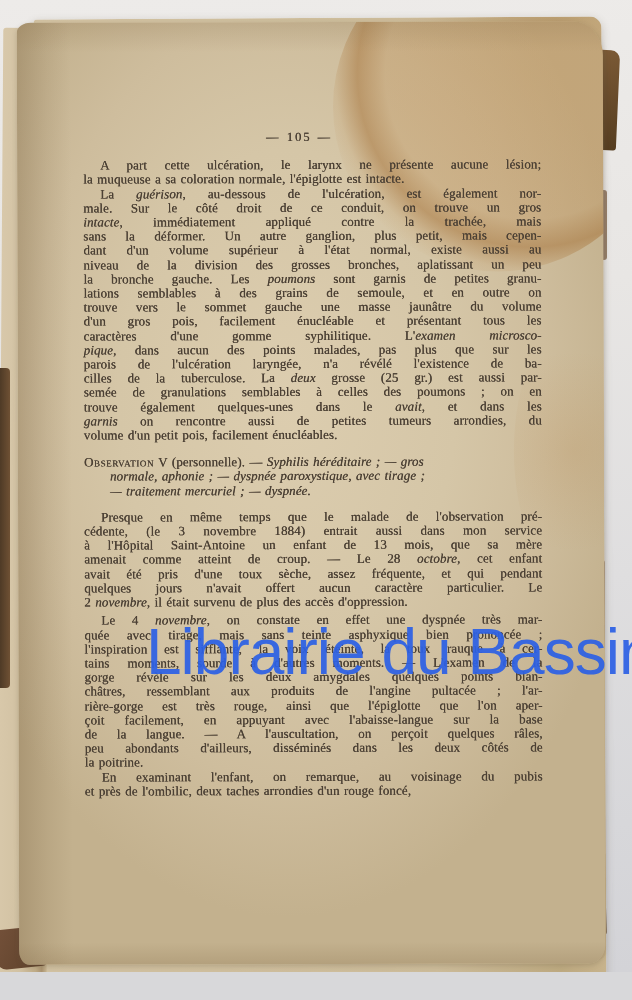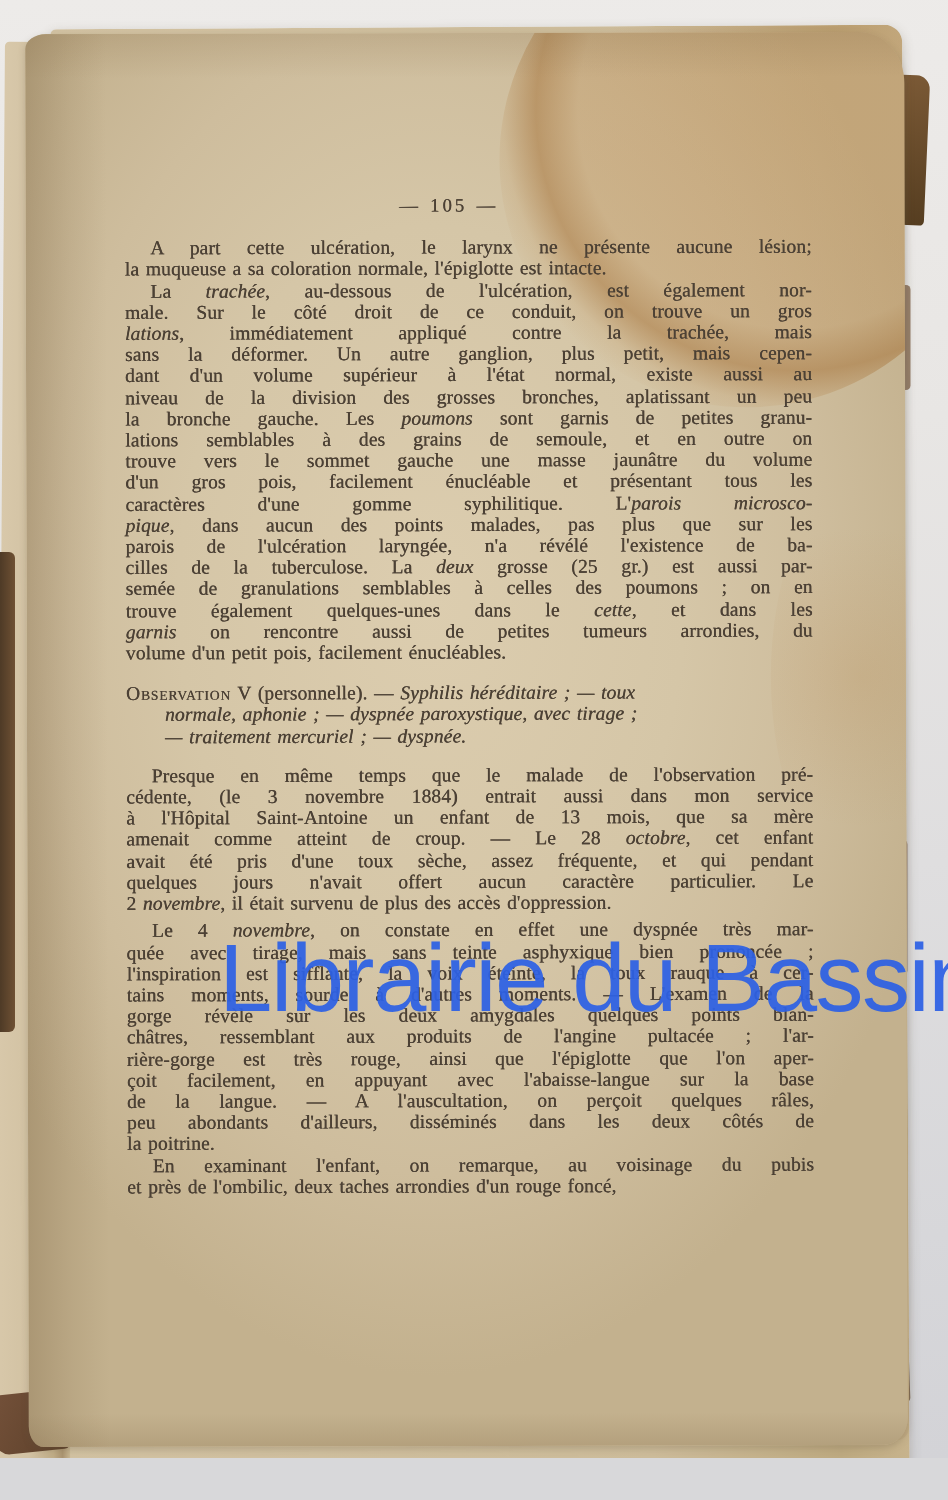--- a/index.html
+++ b/index.html
@@ -100,41 +100,41 @@
     <div class="bottom-shade"></div>
 
     <div class="text-block" style="color: rgb(76, 65, 53);">
       <div class="page-number">— 105 —</div>
       <div id="paragraphs">
           <div class="para" style="margin-top: 14px;">
             <div class="line">A part cette ulcération, le larynx ne présente aucune lésion;</div>
             <div class="line">la muqueuse a sa coloration normale, l'épiglotte est intacte.</div>
           </div>
           <div class="para" style="margin-top: 0px;">
-            <div class="line">La <i>trachée</i>, au-dessous de l'ulcération, est également nor-</div>
+            <div class="line">La <i>guérison</i>, au-dessous de l'ulcération, est également nor-</div>
             <div class="line">male. Sur le côté droit de ce conduit, on trouve un gros</div>
-            <div class="line"><i>lations</i>, immédiatement appliqué contre la trachée, mais</div>
+            <div class="line"><i>intacte</i>, immédiatement appliqué contre la trachée, mais</div>
             <div class="line">sans la déformer. Un autre ganglion, plus petit, mais cepen-</div>
             <div class="line">dant d'un volume supérieur à l'état normal, existe aussi au</div>
             <div class="line">niveau de la division des grosses bronches, aplatissant un peu</div>
             <div class="line">la bronche gauche. Les <i>poumons</i> sont garnis de petites granu-</div>
             <div class="line">lations semblables à des grains de semoule, et en outre on</div>
             <div class="line">trouve vers le sommet gauche une masse jaunâtre du volume</div>
             <div class="line">d'un gros pois, facilement énucléable et présentant tous les</div>
-            <div class="line">caractères d'une gomme syphilitique. L'<i>parois microsco-</i></div>
+            <div class="line">caractères d'une gomme syphilitique. L'<i>examen microsco-</i></div>
             <div class="line"><i>pique</i>, dans aucun des points malades, pas plus que sur les</div>
             <div class="line">parois de l'ulcération laryngée, n'a révélé l'existence de ba-</div>
             <div class="line">cilles de la tuberculose. La <i>deux</i> grosse (25 gr.) est aussi par-</div>
             <div class="line">semée de granulations semblables à celles des poumons ; on en</div>
-            <div class="line">trouve également quelques-unes dans le <i>cette</i>, et dans les</div>
+            <div class="line">trouve également quelques-unes dans le <i>avait</i>, et dans les</div>
             <div class="line"><i>garnis</i> on rencontre aussi de petites tumeurs arrondies, du</div>
             <div class="line">volume d'un petit pois, facilement énucléables.</div>
           </div>
           <div class="para hang" style="margin-top: 13px;">
-            <div class="line"><span class="sc">Observation</span> V (personnelle). — <i>Syphilis héréditaire ; — toux</i></div>
+            <div class="line"><span class="sc">Observation</span> V (personnelle). — <i>Syphilis héréditaire ; — gros</i></div>
             <div class="line"><i>normale, aphonie ; — dyspnée paroxystique, avec tirage ;</i></div>
             <div class="line"><i>— traitement mercuriel ; — dyspnée.</i></div>
           </div>
           <div class="para" style="margin-top: 12px;">
             <div class="line">Presque en même temps que le malade de l'observation pré-</div>
             <div class="line">cédente, (le 3 novembre 1884) entrait aussi dans mon service</div>
             <div class="line">à l'Hôpital Saint-Antoine un enfant de 13 mois, que sa mère</div>
             <div class="line">amenait comme atteint de croup. — Le 28 <i>octobre</i>, cet enfant</div>
             <div class="line">avait été pris d'une toux sèche, assez fréquente, et qui pendant</div>
             <div class="line">quelques jours n'avait offert aucun caractère particulier. Le</div>

